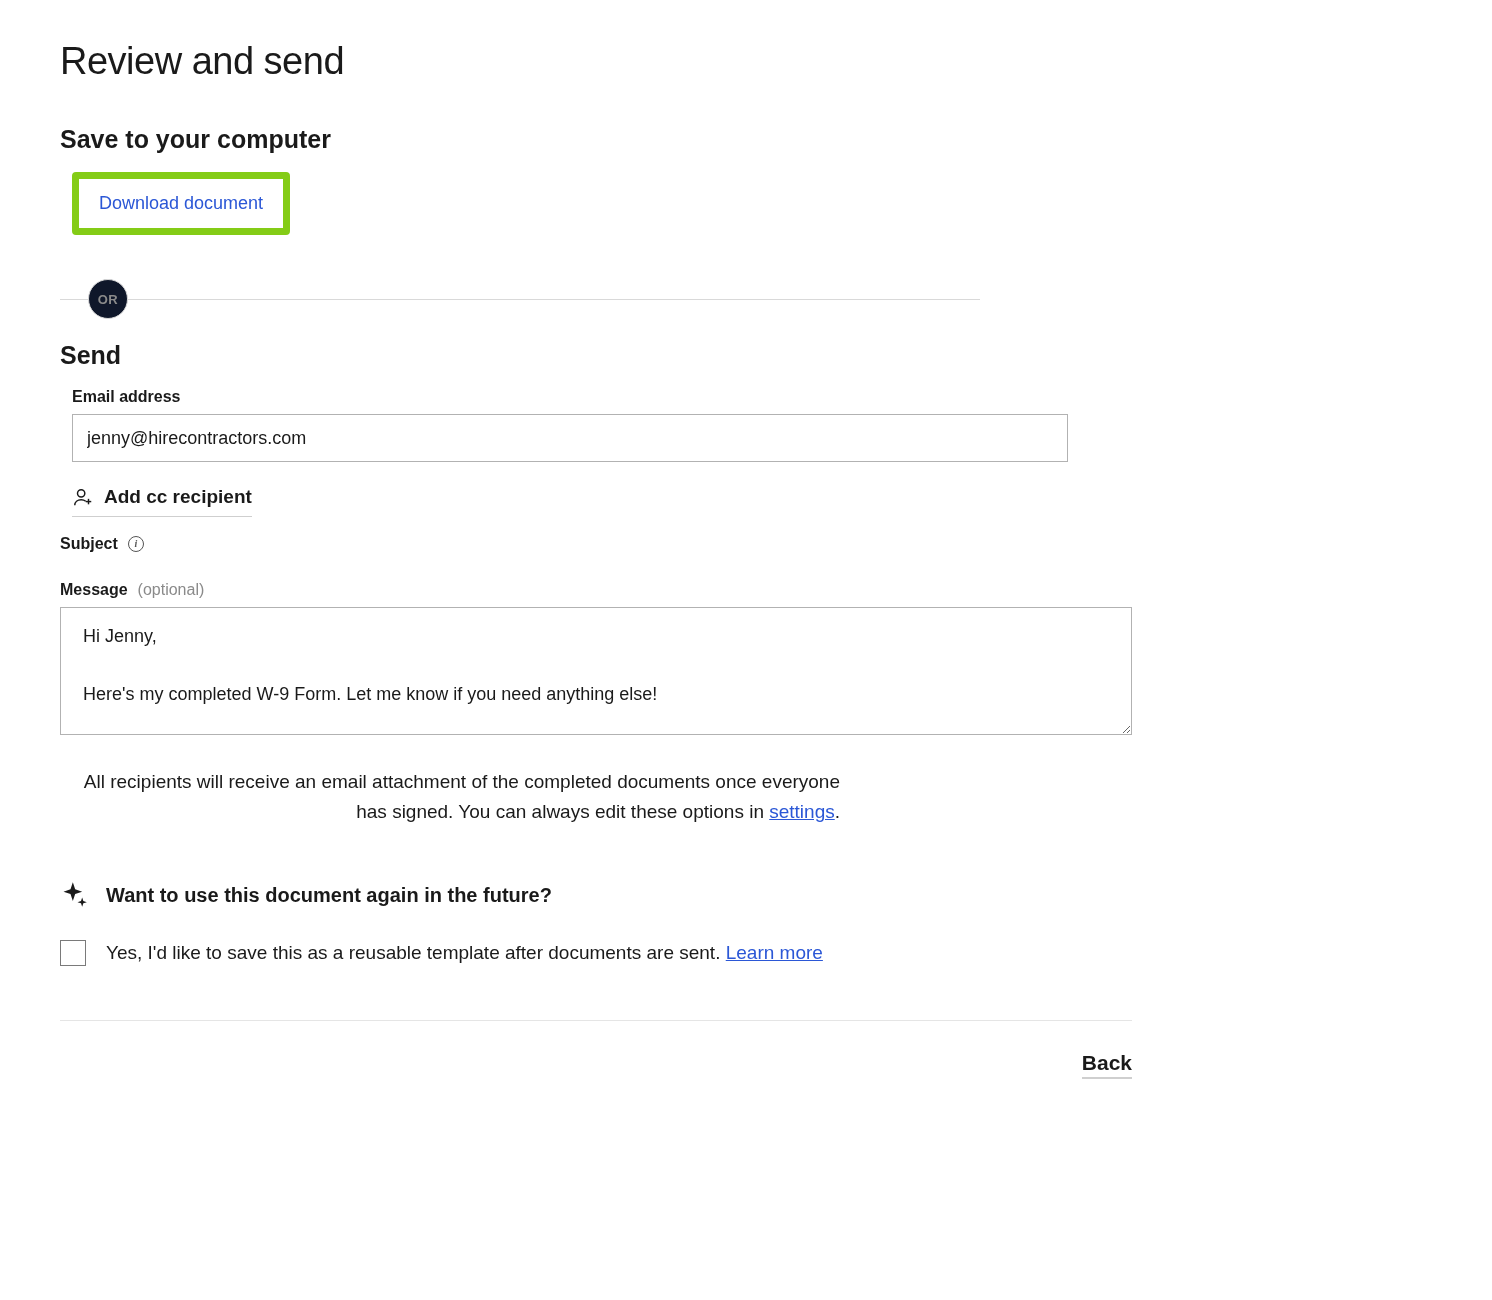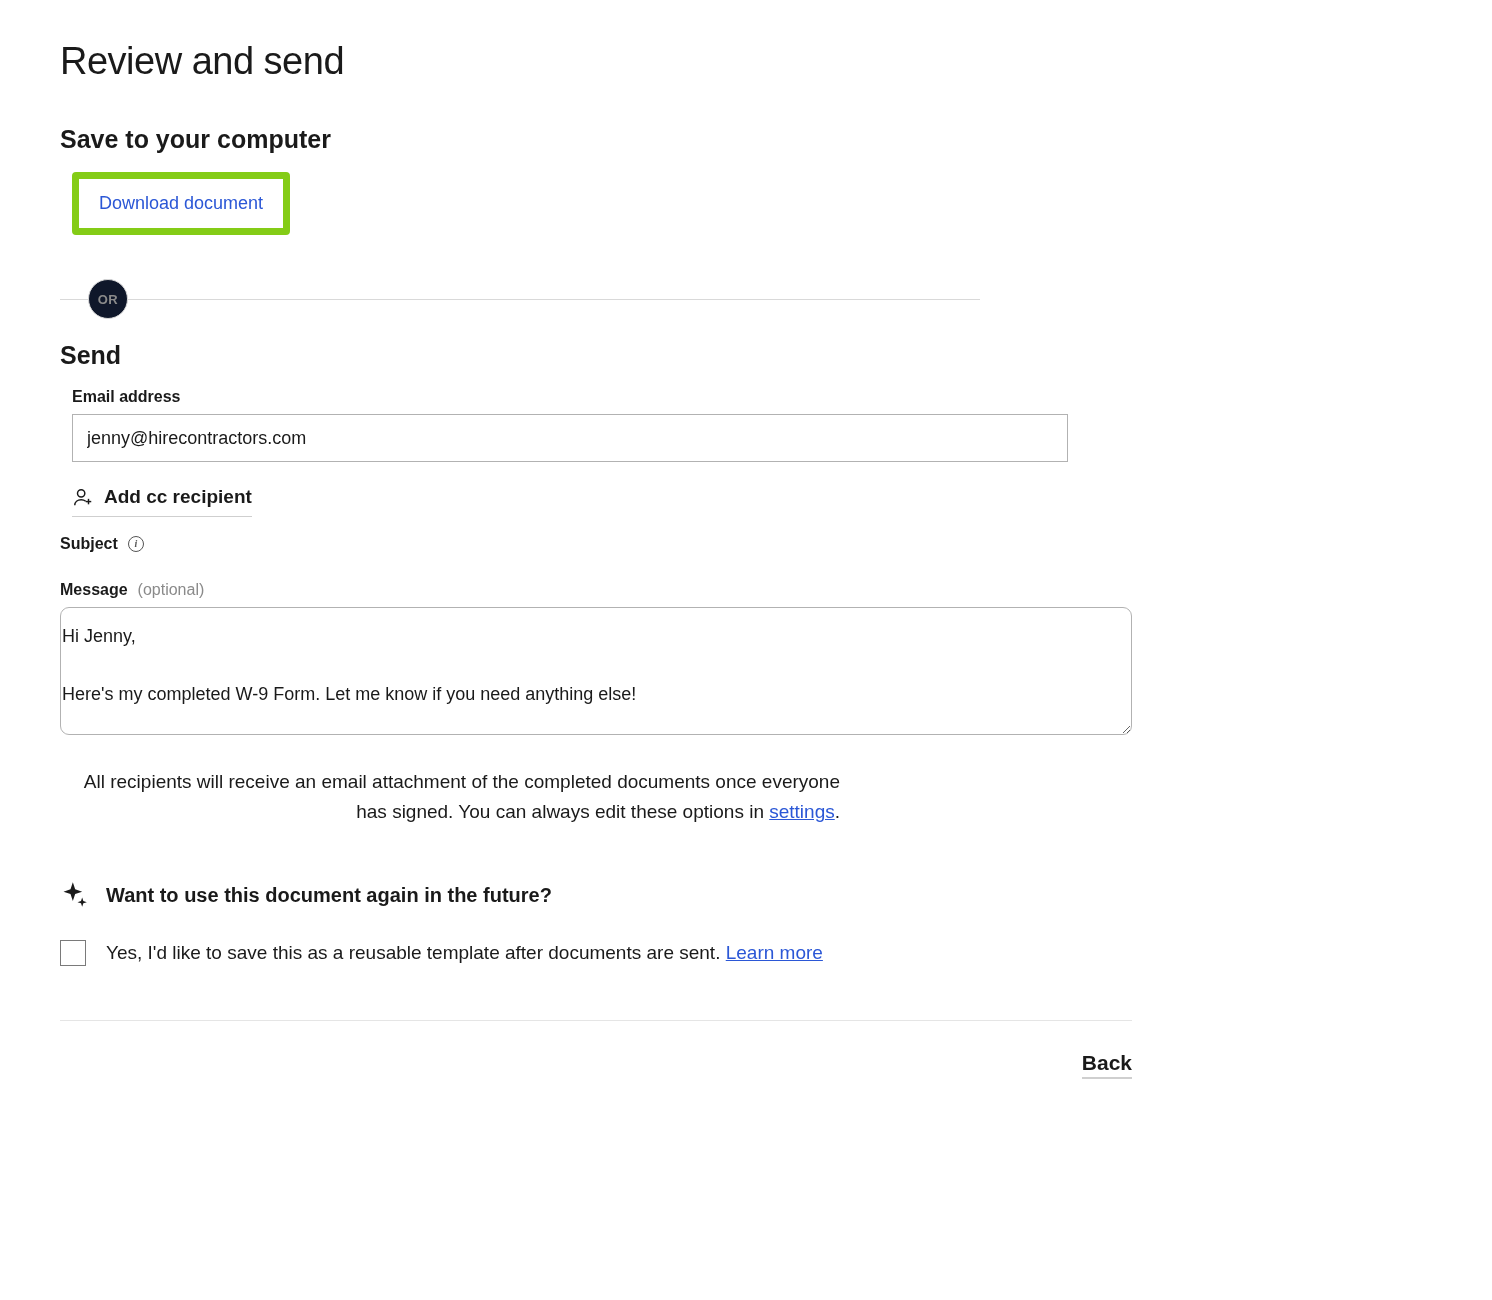--- a/index.html
+++ b/index.html
@@ -113,22 +113,21 @@
       font-weight: 700;
       color: #1a1a1a;
       border-bottom: 1px solid #cfcfcf;
       padding-bottom: 3px;
       cursor: pointer;
     }
     .textarea-input {
       min-height: 128px;
       resize: vertical;
       line-height: 1.6;
-      padding: 14px 1px;
-      border-radius: 9px;
+      padding: 14px 22px;
     }
     .info-text {
       font-size: 19px;
       line-height: 1.6;
       margin-top: 28px;
       max-width: 780px;
       color: #1a1a1a;
       text-align: right;
     }
     .link {

